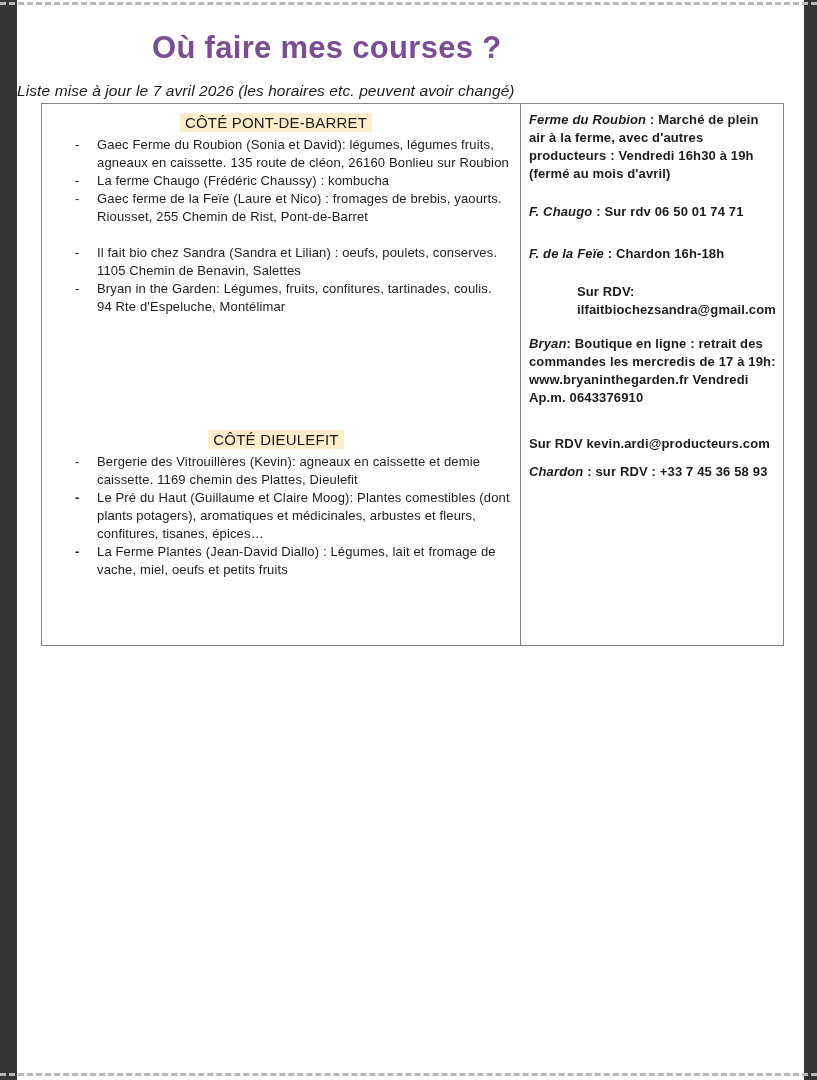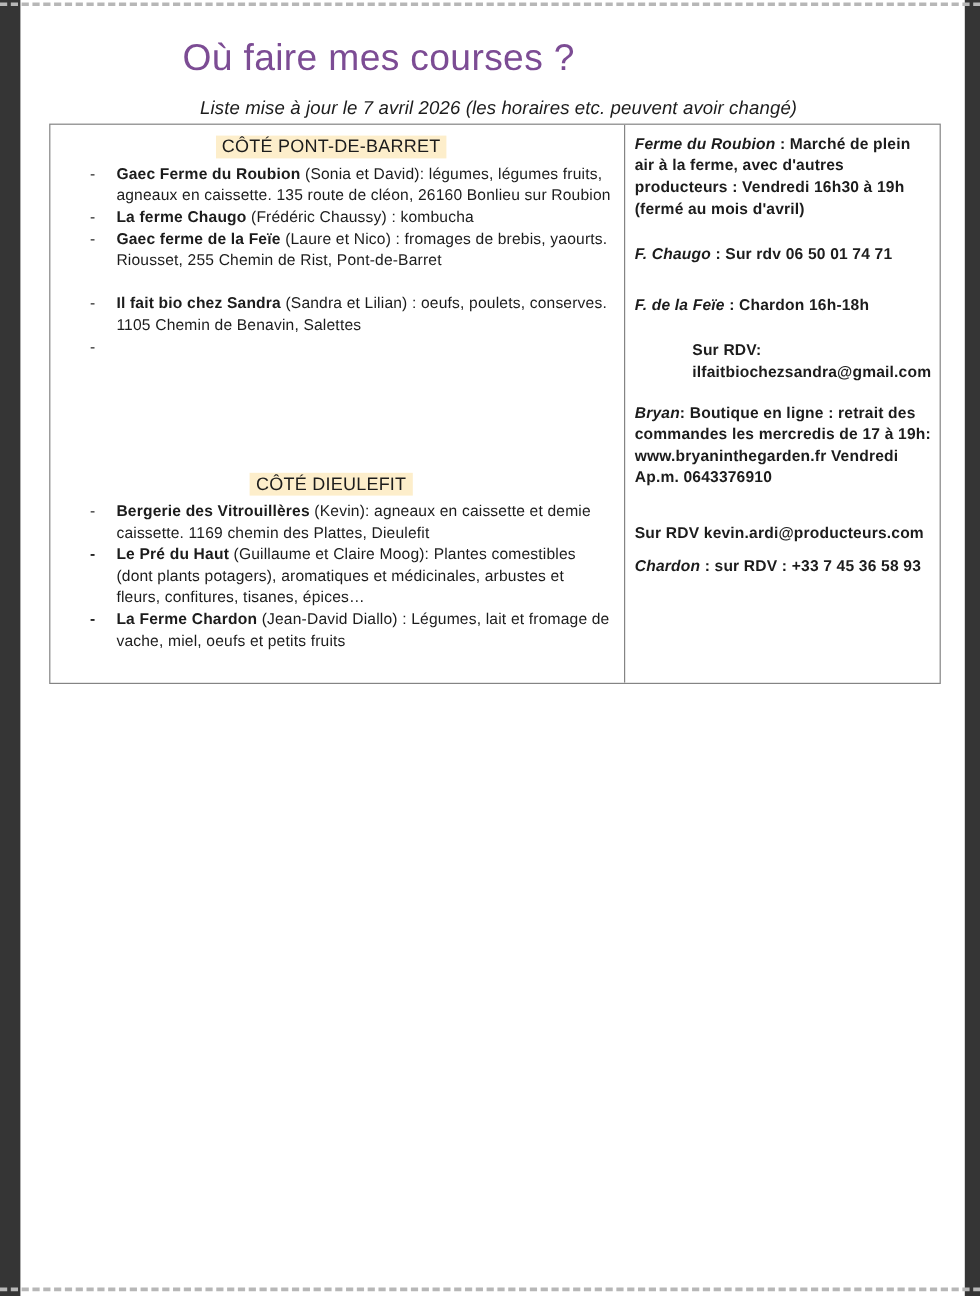--- a/index.html
+++ b/index.html
@@ -15,30 +15,30 @@
   }
   .dash{
     position:absolute;left:0;width:817px;height:0;
     border-top:3px dashed #b7b7b7;z-index:5;
   }
   .dash.top{top:2px;}
   .dash.bottom{top:1073px;}
 
   .title{
     position:absolute;left:135px;top:30px;margin:0;
-    font-size:31px;font-weight:normal;letter-spacing:.3px;
+    font-size:31px;font-weight:bold;letter-spacing:.3px;
     color:var(--title-color,#7c4c94);
   }
   .subtitle{
-    position:absolute;top:82px;left:0;width:797px;text-align:center;
+    position:absolute;top:82px;left:0;width:797px;
     font-style:italic;font-size:15.5px;color:#1c1c1c;letter-spacing:.1px;
   }
 
   .doc-table{
-    position:absolute;left:24px;top:103px;width:743px;height:467px;
+    position:absolute;left:24px;top:103px;width:743px;height:543px;
     border:1px solid #848484;box-sizing:border-box;
     display:flex;overflow:hidden;background:#fff;
   }
   .cell{box-sizing:border-box;color:#1c1c1c;}
   .cell.left{
     width:501px;border-right:1px solid #848484;
     padding:8px 10px 0 0;
   }
   .cell.right{
     flex:1;padding:7px 7px 0 8px;
@@ -52,21 +52,21 @@
   .sec-header .hl{background:var(--hl-color,#fdeecb);padding:1px 5px;}
   .sec-header.second{margin-top:113px;}
 
   .li{
     position:relative;padding-left:55px;
     font-size:13px;line-height:18px;letter-spacing:.15px;
   }
   .li .marker{position:absolute;left:33px;top:0;}
   .li.mb .marker{font-weight:bold;}
   .li.gap{margin-bottom:18px;}
-  .li b{font-weight:bold;}
+  .li b{font-weight:normal;}
 
   .rc{margin-bottom:18px;font-weight:bold;}
   .rc .lead{font-style:italic;}
   .rc:nth-child(1){margin-bottom:20px;}
   .rc:nth-child(2){margin-bottom:24px;}
   .rc:nth-child(3){margin-bottom:20px;}
   .rc:nth-child(4){margin-bottom:16px;margin-left:48px;}
   .rc:nth-child(5){margin-bottom:28px;}
   .rc:nth-child(6){margin-bottom:10px;}
   .rc:nth-child(7){margin-bottom:26px;}
@@ -97,35 +97,36 @@
       <div class="li gap">
         <span class="marker">-</span>
         <span class="li-text"><b>Gaec ferme de la Feïe</b><span> (Laure et Nico) : fromages de brebis, yaourts. Riousset, 255 Chemin de Rist, Pont-de-Barret</span></span>
       </div>
       <div class="li">
         <span class="marker">-</span>
         <span class="li-text"><b>Il fait bio chez Sandra</b><span> (Sandra et Lilian) : oeufs, poulets, conserves. 1105 Chemin de Benavin, Salettes</span></span>
       </div>
       <div class="li">
         <span class="marker">-</span>
+        <span class="li-text"><b>Bryan in the Garden:</b><span> Légumes, fruits, confitures, tartinades, coulis. 94 Rte d'Espeluche, Montélimar</span></span>
       </div>
 
       <div class="sec-header second"><span class="hl">CÔTÉ DIEULEFIT</span></div>
 
       <div class="li">
         <span class="marker">-</span>
         <span class="li-text"><b>Bergerie des Vitrouillères</b><span> (Kevin): agneaux en caissette et demie caissette. 1169 chemin des Plattes, Dieulefit</span></span>
       </div>
       <div class="li mb">
         <span class="marker">-</span>
         <span class="li-text"><b>Le Pré du Haut</b><span> (Guillaume et Claire Moog): Plantes comestibles (dont plants potagers), aromatiques et médicinales, arbustes et fleurs, confitures, tisanes, épices…</span></span>
       </div>
       <div class="li mb">
         <span class="marker">-</span>
-        <span class="li-text"><b>La Ferme Chardon</b><span> (Jean-David Diallo) : Légumes, lait et fromage de vache, miel, oeufs et petits fruits</span></span>
+        <span class="li-text"><b>La Ferme Plantes</b><span> (Jean-David Diallo) : Légumes, lait et fromage de vache, miel, oeufs et petits fruits</span></span>
       </div>
 
     </div>
 
     <div class="cell right">
       <div class="rc"><span class="lead">Ferme du Roubion</span><span> : Marché de plein air à la ferme, avec d'autres producteurs : Vendredi 16h30 à 19h (fermé au mois d'avril)</span></div>
       <div class="rc"><span class="lead">F. Chaugo</span><span> : Sur rdv 06 50 01 74 71</span></div>
       <div class="rc"><span class="lead">F. de la Feïe</span><span> : Chardon 16h-18h</span></div>
       <div class="rc"><span class="lead"></span><span>Sur RDV: ilfaitbiochezsandra@gmail.com</span></div>
       <div class="rc"><span class="lead">Bryan</span><span>: Boutique en ligne : retrait des commandes les mercredis de 17 à 19h: www.bryaninthegarden.fr Vendredi Ap.m. 0643376910</span></div>

